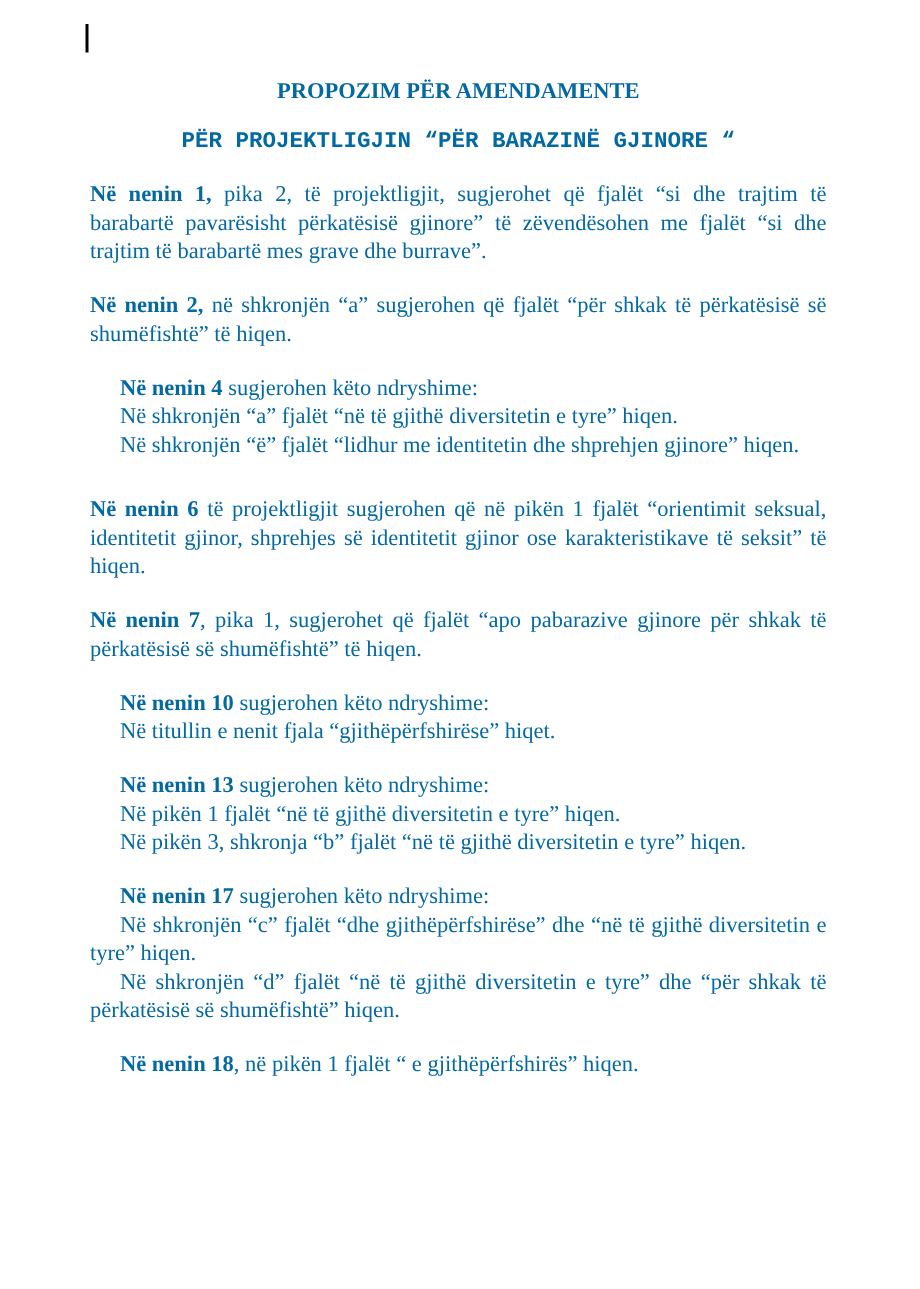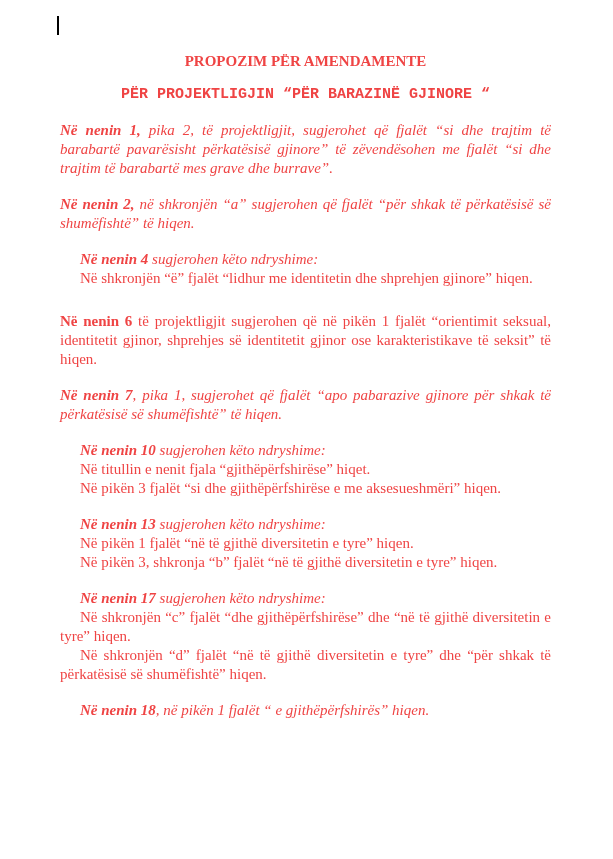--- a/index.html
+++ b/index.html
@@ -9,38 +9,38 @@
   }
   .page {
     position: relative;
     width: 613px;
     height: 859px;
     background: #ffffff;
     box-sizing: border-box;
     padding: 52px 62px 0 60px;
     font-family: "Liberation Serif", "DejaVu Serif", serif;
     font-size: 15px;
-    color: #ef4444;
+    color: #0369a1;
     overflow: hidden;
   }
   .page p {
     margin: 0;
     line-height: 19px;
     text-align: justify;
   }
   .t1, .t2 {
     text-align: center !important;
     font-weight: bold;
   }
   .t2 { margin-top: 14px !important; font-family: Liberation Mono, monospace; }
   .intro {
     margin-top: 36px !important;
     text-indent: 38px;
   }
-  .sec { margin-top: 17px !important; font-style: italic; }
+  .sec { margin-top: 17px !important; }
   .sec-lg { margin-top: 24px !important; }
   .blk { margin-left: 20px; }
   .fi { text-indent: 20px; }
   .item { text-indent: 20px; }
   .b { font-weight: bold; }
   .caret {
     position: absolute;
     left: 57px;
     top: 16px;
     width: 2px;
@@ -57,29 +57,29 @@
 
   <p class="t1">PROPOZIM PËR AMENDAMENTE</p>
   <p class="t2">PËR PROJEKTLIGJIN “PËR BARAZINË GJINORE “</p>
 
 
   <p class="sec blk"><span class="b">Në nenin 1,</span><span> pika 2, të projektligjit, sugjerohet që fjalët “si dhe trajtim të barabartë pavarësisht përkatësisë gjinore” të zëvendësohen me fjalët “si dhe trajtim të barabartë mes grave dhe burrave”.</span></p>
 
   <p class="sec blk"><span class="b">Në nenin 2,</span><span> në shkronjën “a” sugjerohen që fjalët “për shkak të përkatësisë së shumëfishtë” të hiqen.</span></p>
 
   <p class="sec fi"><span class="b">Në nenin 4</span><span> sugjerohen këto ndryshime:</span></p>
+  <p class="item">Në shkronjën “a” fjalët “në të gjithë diversitetin e tyre” hiqen.</p>
   <p class="item">Në shkronjën “ë” fjalët “lidhur me identitetin dhe shprehjen gjinore” hiqen.</p>
 
   <p class="sec-lg blk"><span class="b">Në nenin 6</span><span> të projektligjit sugjerohen që në pikën 1 fjalët “orientimit seksual, identitetit gjinor, shprehjes së identitetit gjinor ose karakteristikave të seksit” të hiqen.</span></p>
 
   <p class="sec blk"><span class="b">Në nenin 7</span><span>, pika 1, sugjerohet që fjalët “apo pabarazive gjinore për shkak të përkatësisë së shumëfishtë” të hiqen.</span></p>
 
   <p class="sec fi"><span class="b">Në nenin 10</span><span> sugjerohen këto ndryshime:</span></p>
   <p class="item">Në titullin e nenit fjala “gjithëpërfshirëse” hiqet.</p>
-  <p class="item">Në pikën 3 fjalët “si dhe gjithëpërfshirëse e me aksesueshmëri” hiqen.</p>
 
   <p class="sec fi"><span class="b">Në nenin 13</span><span> sugjerohen këto ndryshime:</span></p>
   <p class="item">Në pikën 1 fjalët “në të gjithë diversitetin e tyre” hiqen.</p>
   <p class="item">Në pikën 3, shkronja “b” fjalët “në të gjithë diversitetin e tyre” hiqen.</p>
 
   <p class="sec fi"><span class="b">Në nenin 17</span><span> sugjerohen këto ndryshime:</span></p>
   <p class="item">Në shkronjën “c” fjalët “dhe gjithëpërfshirëse” dhe “në të gjithë diversitetin e tyre” hiqen.</p>
   <p class="item">Në shkronjën “d” fjalët “në të gjithë diversitetin e tyre” dhe “për shkak të përkatësisë së shumëfishtë” hiqen.</p>
 
   <p class="sec fi"><span class="b">Në nenin 18</span><span>, në pikën 1 fjalët “ e gjithëpërfshirës” hiqen.</span></p>

